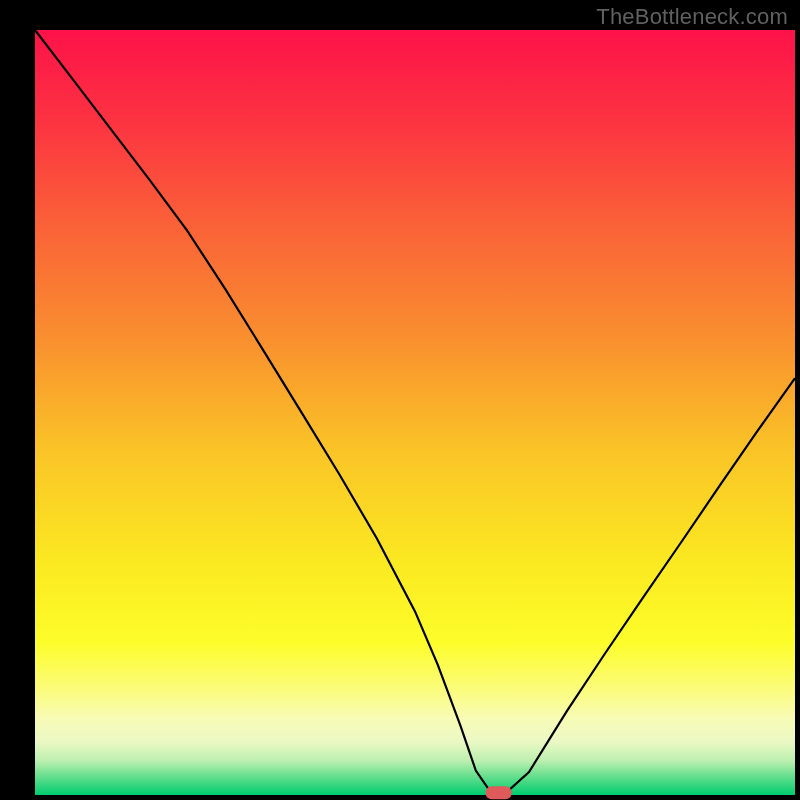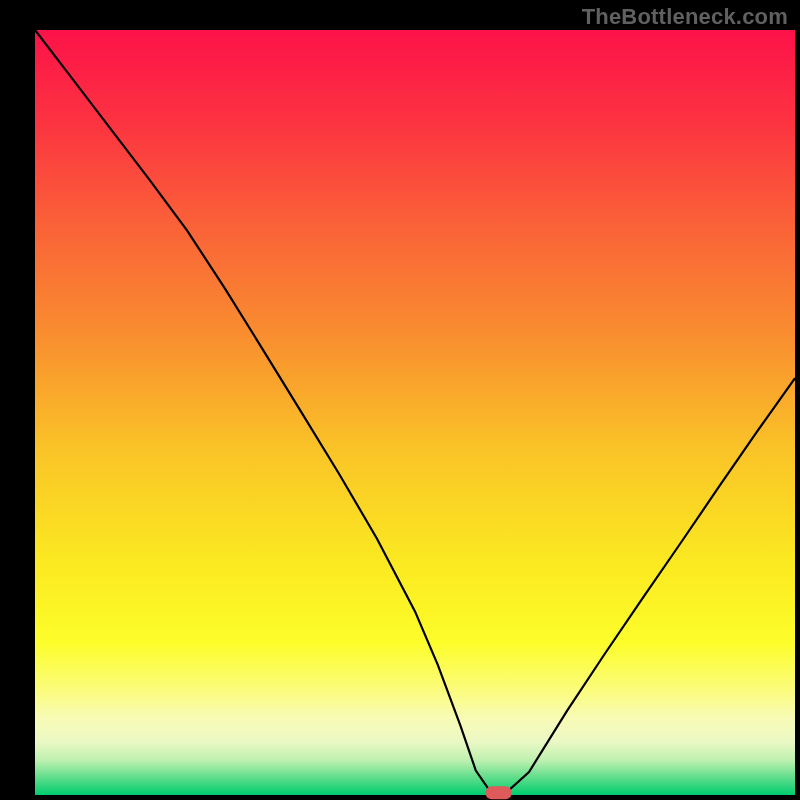--- a/index.html
+++ b/index.html
@@ -14,21 +14,21 @@
     position: relative;
     width: 800px;
     height: 800px;
   }
   .watermark {
     position: absolute;
     top: 4px;
     right: 12px;
     font-family: Arial, Helvetica, sans-serif;
     font-size: 22px;
-    font-weight: bold;
+    font-weight: normal;
     color: #606060;
     z-index: 10;
     letter-spacing: 0.2px;
   }
   svg {
     display: block;
   }
 </style>
 </head>
 <body>

